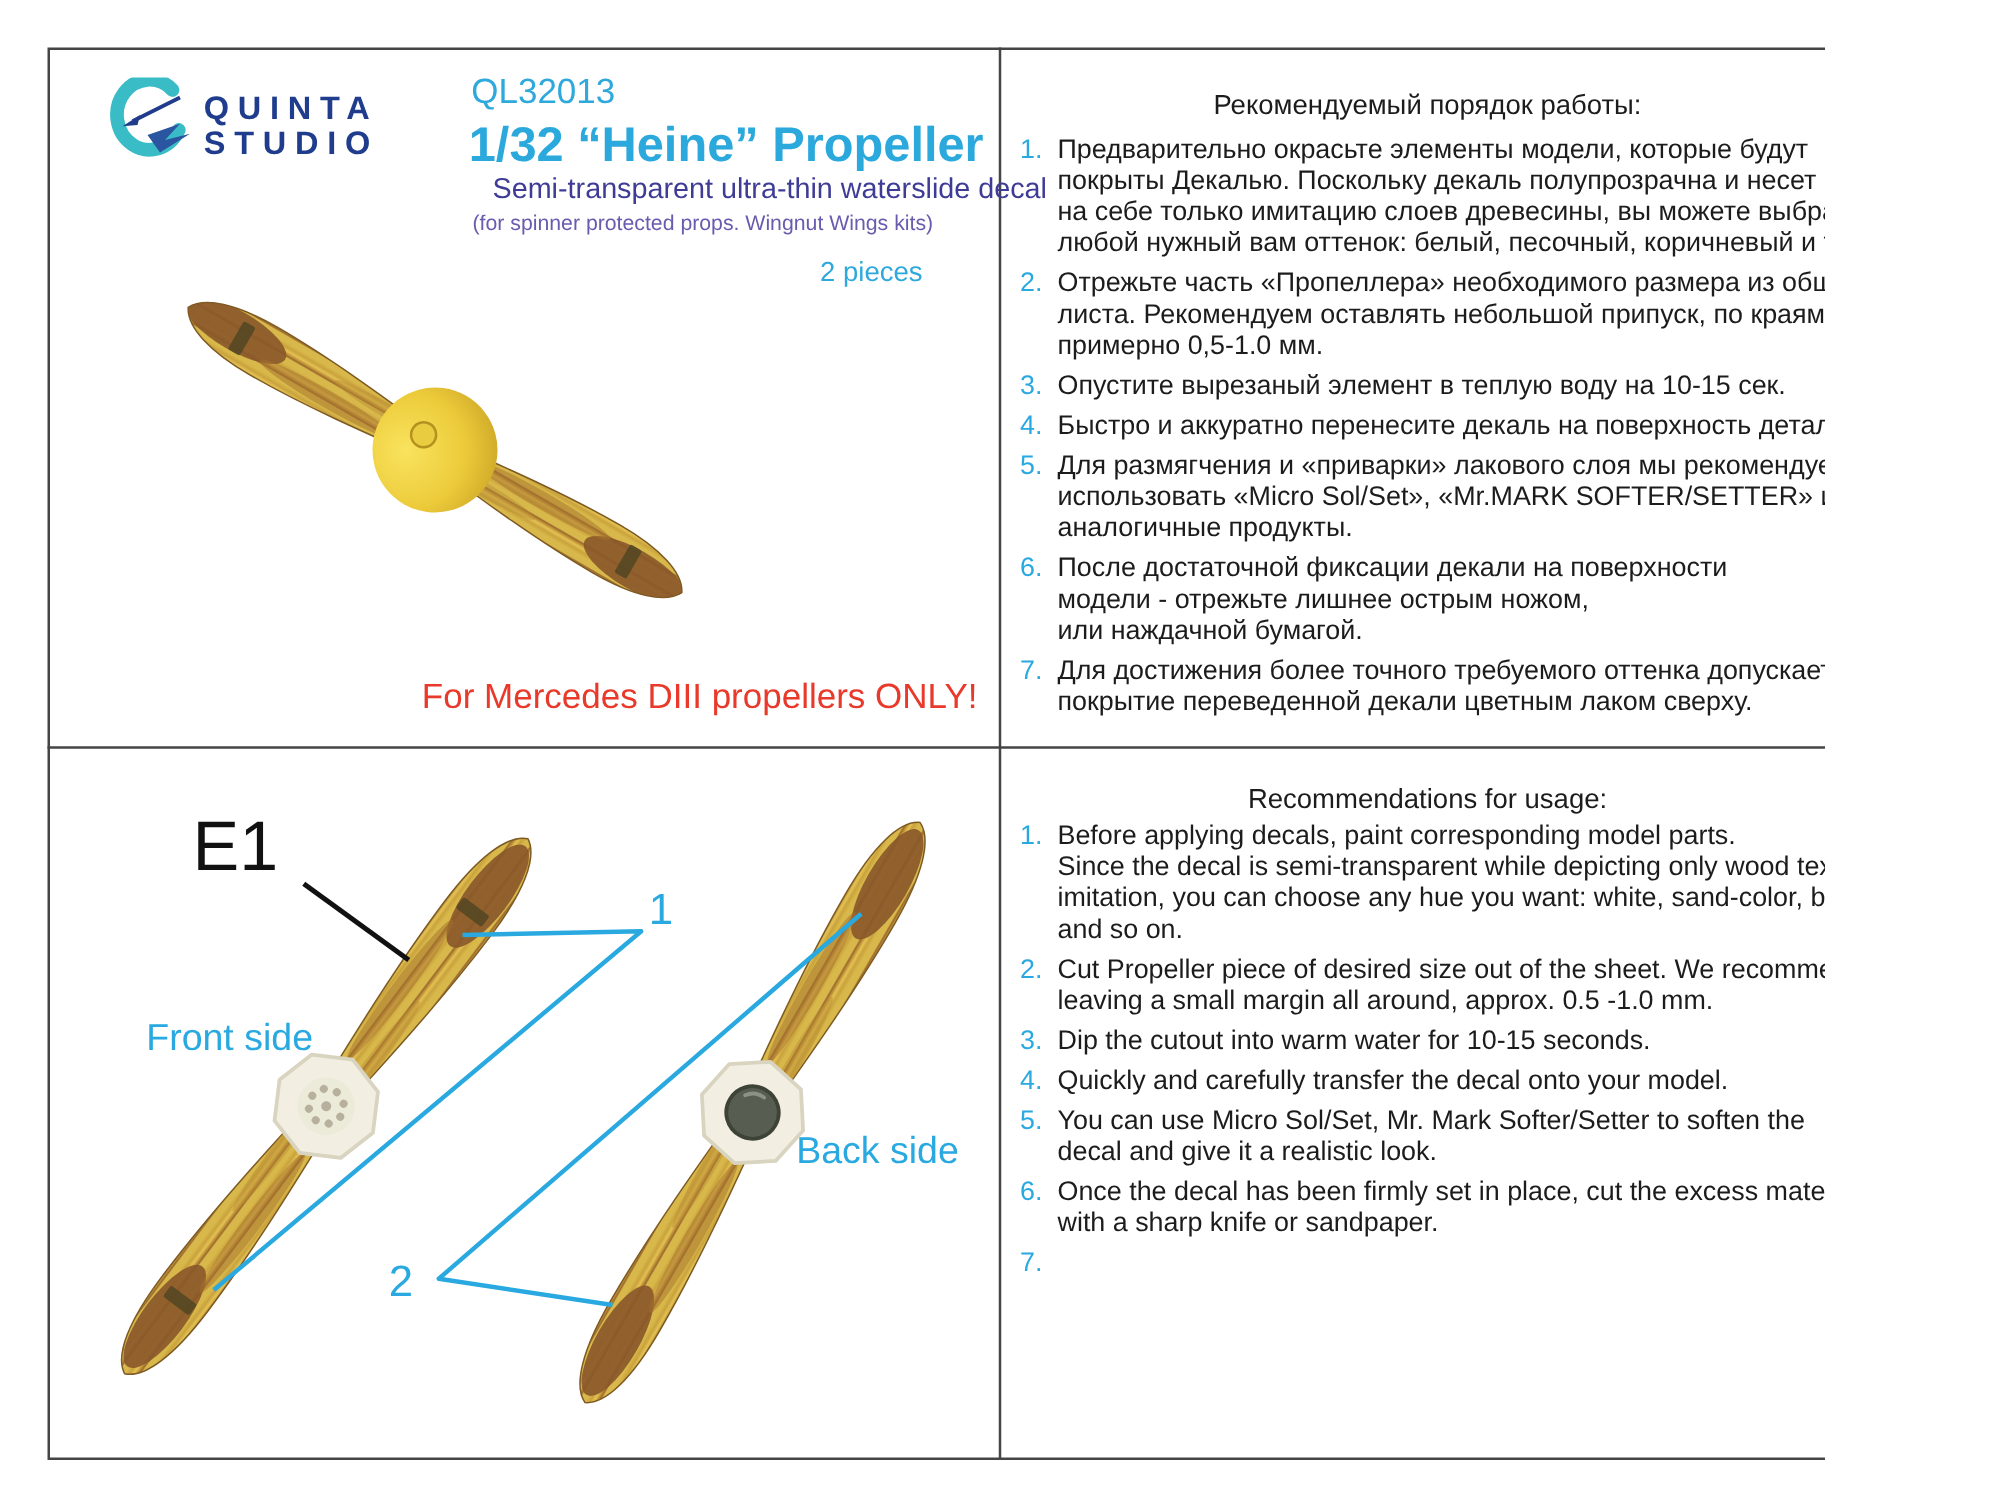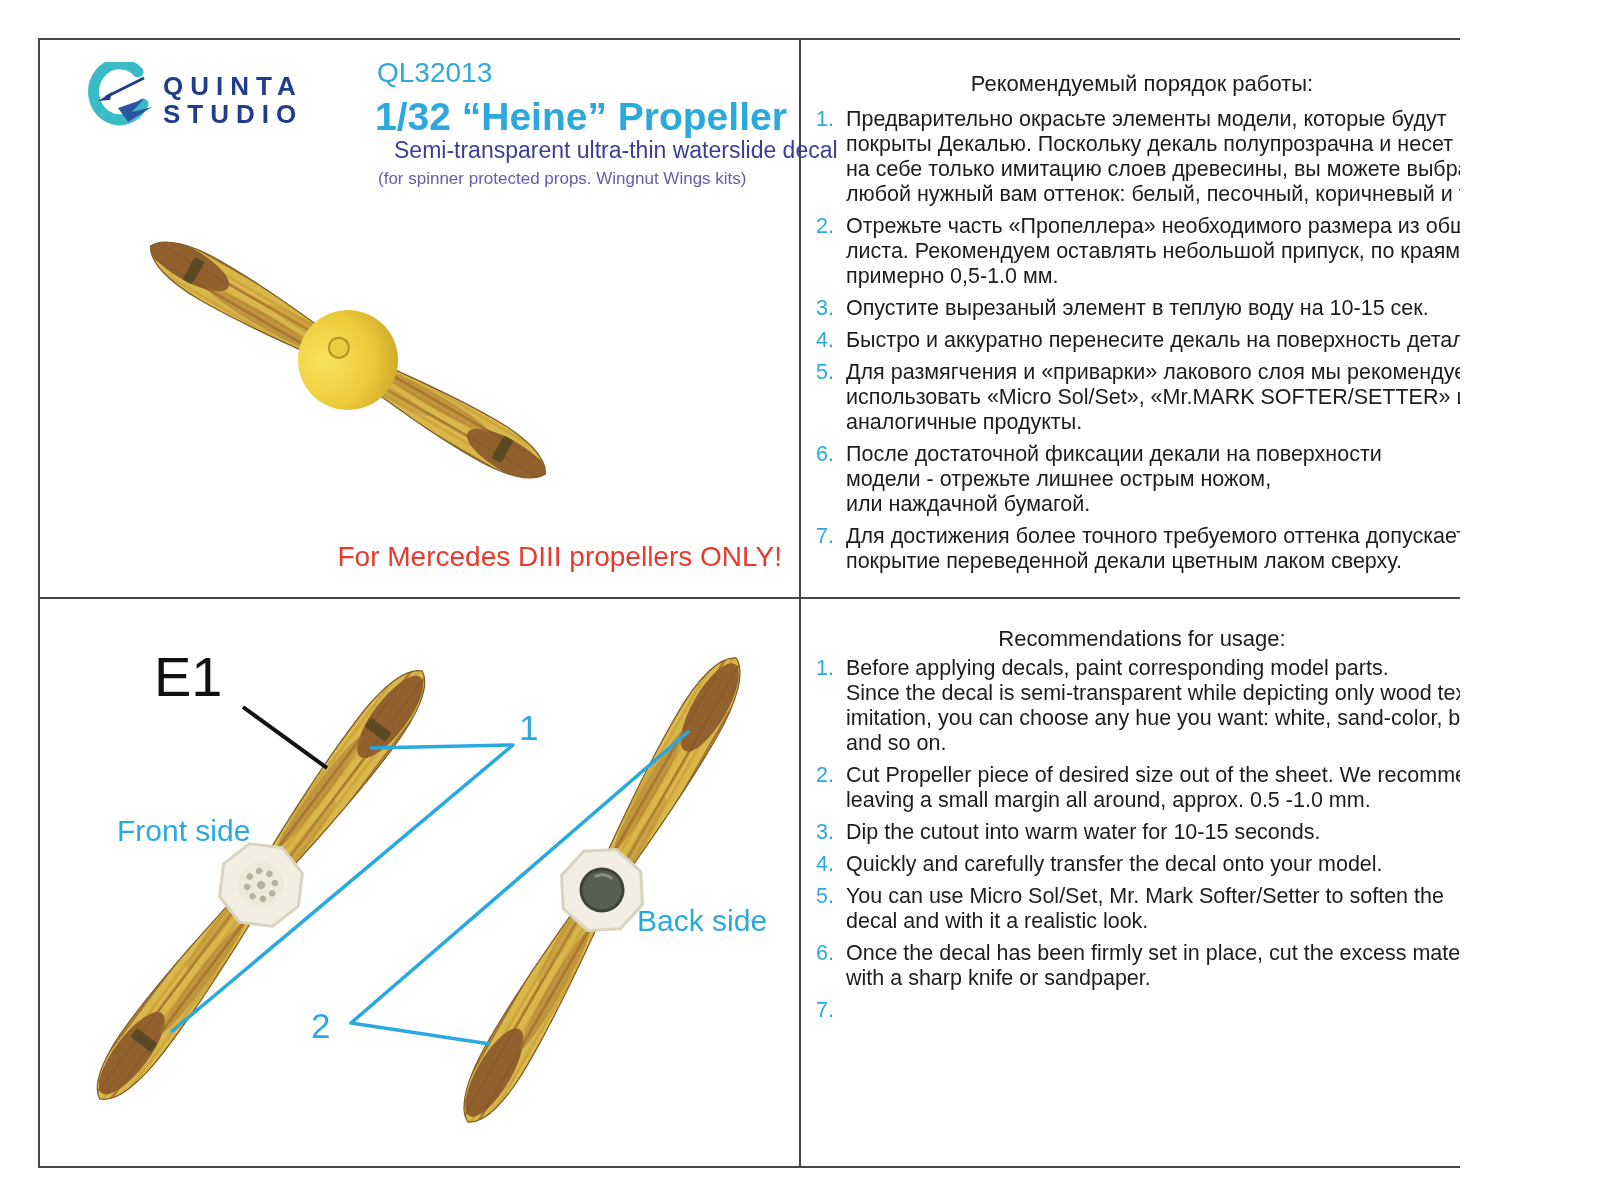--- a/index.html
+++ b/index.html
@@ -59,20 +59,21 @@
   </svg>
   <div class="brand-text">
     <div>QUINTA</div>
     <div>STUDIO</div>
   </div>
 
   <div class="product-code">QL32013</div>
   <div class="sheet-title">1/32 “Heine” Propeller</div>
   <div class="subtitle">Semi-transparent ultra-thin waterslide decal</div>
   <div class="kit-note">(for spinner protected props. Wingnut Wings kits)</div>
+  <div class="pieces">2 pieces</div>
   <div class="warning">For Mercedes DIII propellers ONLY!</div>
 
   <svg class="abs" style="left:38px;top:38px" width="762" height="560" viewBox="0 0 762 560">
     <defs>
       <linearGradient id="wg1" x1="0" y1="0" x2="15" y2="0" gradientUnits="userSpaceOnUse" spreadMethod="repeat">
         <stop offset="0" stop-color="#d8b84a"></stop>
           <stop offset="0.3" stop-color="#d8b84a"></stop>
         <stop offset="0.38" stop-color="#9a6a2e"></stop>
           <stop offset="0.5" stop-color="#c59738"></stop>
         <stop offset="0.62" stop-color="#e2c254"></stop>
@@ -241,21 +242,21 @@
         <span class="num">3.</span>
         <span class="txt">Dip the cutout into warm water for 10-15 seconds.</span>
       </li>
       <li class="ins-item">
         <span class="num">4.</span>
         <span class="txt">Quickly and carefully transfer the decal onto your model.</span>
       </li>
       <li class="ins-item">
         <span class="num">5.</span>
         <span class="txt">You can use Micro Sol/Set, Mr. Mark Softer/Setter to soften the
-decal and with it a realistic look.</span>
+decal and give it a realistic look.</span>
       </li>
       <li class="ins-item">
         <span class="num">6.</span>
         <span class="txt">Once the decal has been firmly set in place, cut the excess material
 with a sharp knife or sandpaper.</span>
       </li>
       <li class="ins-item">
         <span class="num">7.</span>
       </li>
     </ol>

